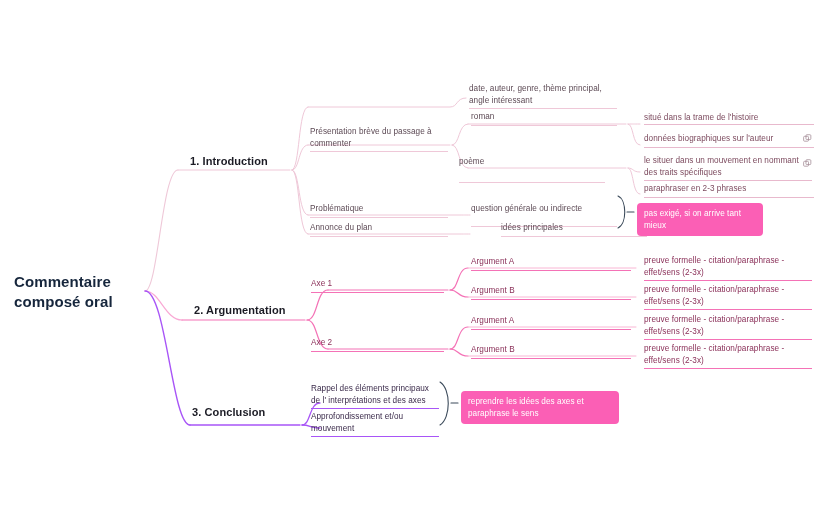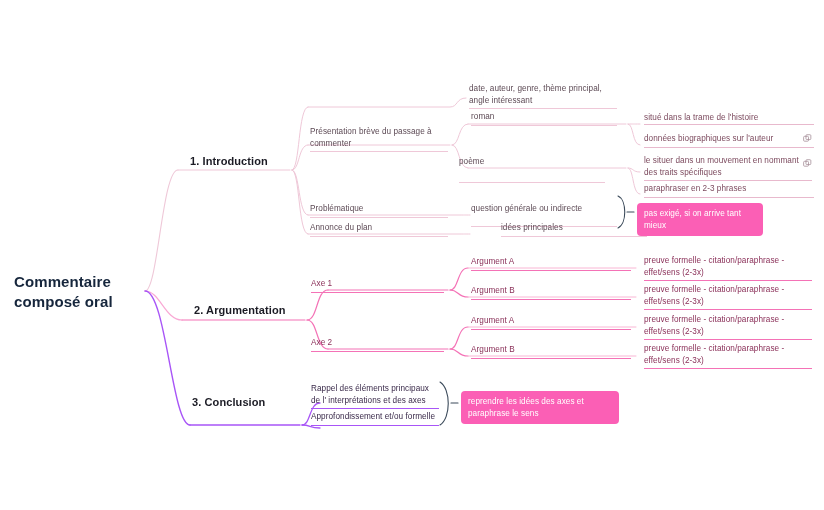--- a/index.html
+++ b/index.html
@@ -163,21 +163,21 @@
 
   <div class="node root-node">
     <div>Commentaire</div>
     <div>composé oral</div>
   </div>
 
   <div class="node topic" style="left:190px; top:155px;">1. Introduction</div>
 
   <div class="node topic" style="left:194px; top:304px;">2. Argumentation</div>
 
-  <div class="node topic" style="left:192px; top:396px;">3. Conclusion</div>
+  <div class="node topic" style="left:192px; top:406px;">3. Conclusion</div>
 
 
   <div class="node leaf c-intro" style="left:310px; top:126px; width:138px; padding-bottom:3px;">
     <span>Présentation brève du passage à commenter</span>
     <div class="ul ul-intro" style="left:0; right:0;"></div>
   </div>
 
   <div class="node leaf c-intro" style="left:310px; top:203px; width:138px; padding-bottom:3px;">
     <span>Problématique</span>
     <div class="ul ul-intro" style="left:0; right:0;"></div>
@@ -290,19 +290,19 @@
     <span>preuve formelle - citation/paraphrase - effet/sens (2-3x)</span>
     <div class="ul ul-arg" style="left:0; right:0;"></div>
   </div>
 
   <div class="node leaf c-concl" style="left:311px; top:383px; width:128px; padding-bottom:3px;">
     <span>Rappel des éléments principaux de l' interprétations et des axes</span>
     <div class="ul ul-concl" style="left:0; right:0;"></div>
   </div>
 
   <div class="node leaf c-concl" style="left:311px; top:411px; width:128px; padding-bottom:3px;">
-    <span>Approfondissement et/ou formelle</span>
+    <span>Approfondissement et/ou mouvement</span>
     <div class="ul ul-concl" style="left:0; right:0;"></div>
   </div>
 
   <div class="chip" style="left:461px; top:391px; width:158px;">reprendre les idées des axes et paraphrase le sens</div>
 
 </div>
 
 </body></html>

